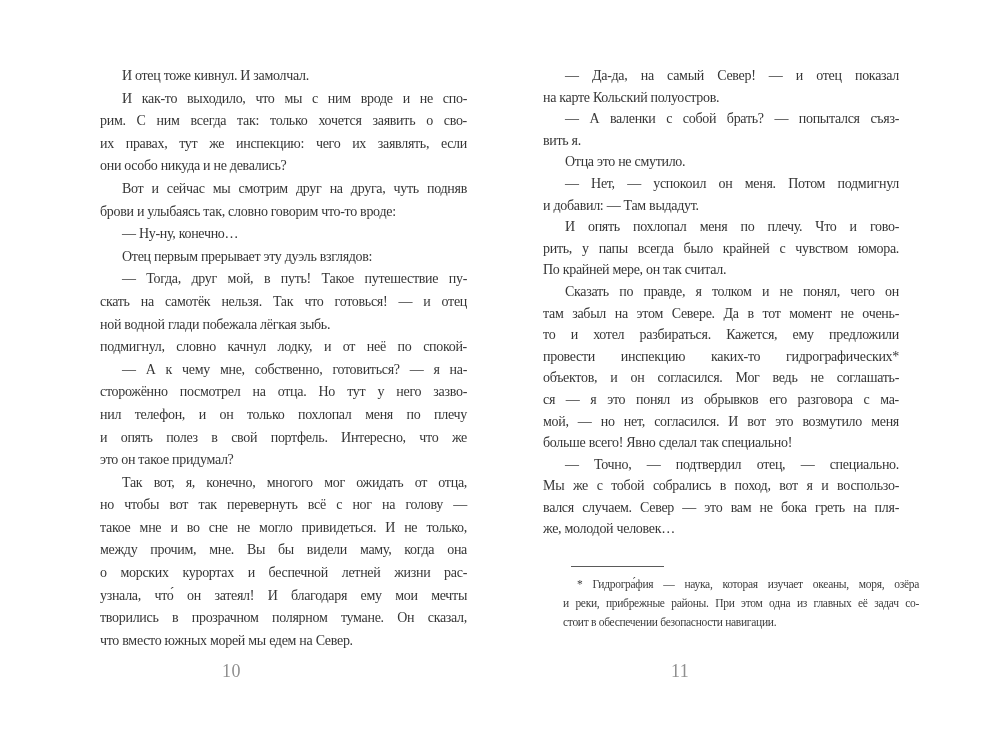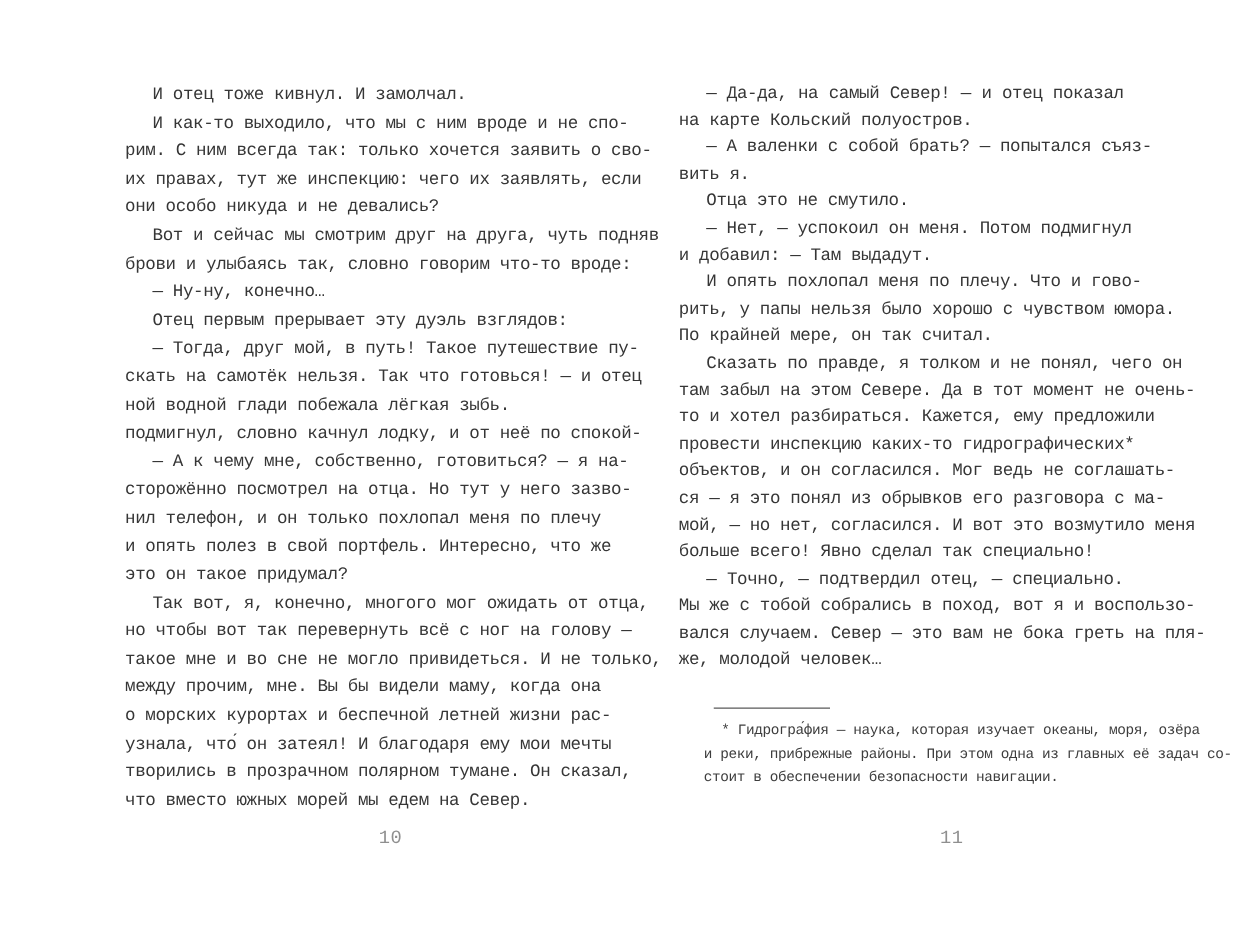--- a/index.html
+++ b/index.html
@@ -5,21 +5,21 @@
   html, body {
     margin: 0;
     padding: 0;
     background: #ffffff;
   }
   .spread {
     position: relative;
     width: 1000px;
     height: 720px;
     background: #ffffff;
-    font-family: Liberation Mono, monospace;
+    font-family: Liberation Serif, serif;
     color: #363636;
     overflow: hidden;
   }
   .col {
     position: absolute;
     top: 65px;
   }
   .col.left  { left: 100px; width: 367px; }
   .col.right { left: 543px; width: 356px; }
 
@@ -56,22 +56,22 @@
     white-space: nowrap;
     color: #3d3d3d;
   }
   .fn-line.end   { text-align-last: left; }
   .fn-line.start { text-indent: 14px; }
 
   .pagenum {
     position: absolute;
     top: 662px;
     width: 100px;
-    text-align: right;
-    font-size: 15px;
+    text-align: left;
+    font-size: 18px;
     line-height: 18px;
     letter-spacing: 0.5px;
     color: #8f8f8f;
   }
   .pn-left  { left: 222px; }
   .pn-right { left: 671px; }
 </style>
 </head>
 <body>
 
@@ -133,21 +133,21 @@
       </div>
       <div>
         <div class="line start end">Отца это не смутило.</div>
       </div>
       <div>
         <div class="line start">— Нет, — успокоил он меня. Потом подмигнул</div>
         <div class="line end">и добавил: — Там выдадут.</div>
       </div>
       <div>
         <div class="line start">И опять похлопал меня по плечу. Что и гово-</div>
-        <div class="line">рить, у папы нельзя было хорошо с чувством юмора.</div>
+        <div class="line">рить, у папы всегда было крайней с чувством юмора.</div>
         <div class="line end">По крайней мере, он так считал.</div>
       </div>
       <div>
         <div class="line start">Сказать по правде, я толком и не понял, чего он</div>
         <div class="line">там забыл на этом Севере. Да в тот момент не очень-</div>
         <div class="line">то и хотел разбираться. Кажется, ему предложили</div>
         <div class="line">провести инспекцию каких-то гидрографических*</div>
         <div class="line">объектов, и он согласился. Мог ведь не соглашать-</div>
         <div class="line">ся — я это понял из обрывков его разговора с ма-</div>
         <div class="line">мой, — но нет, согласился. И вот это возмутило меня</div>

